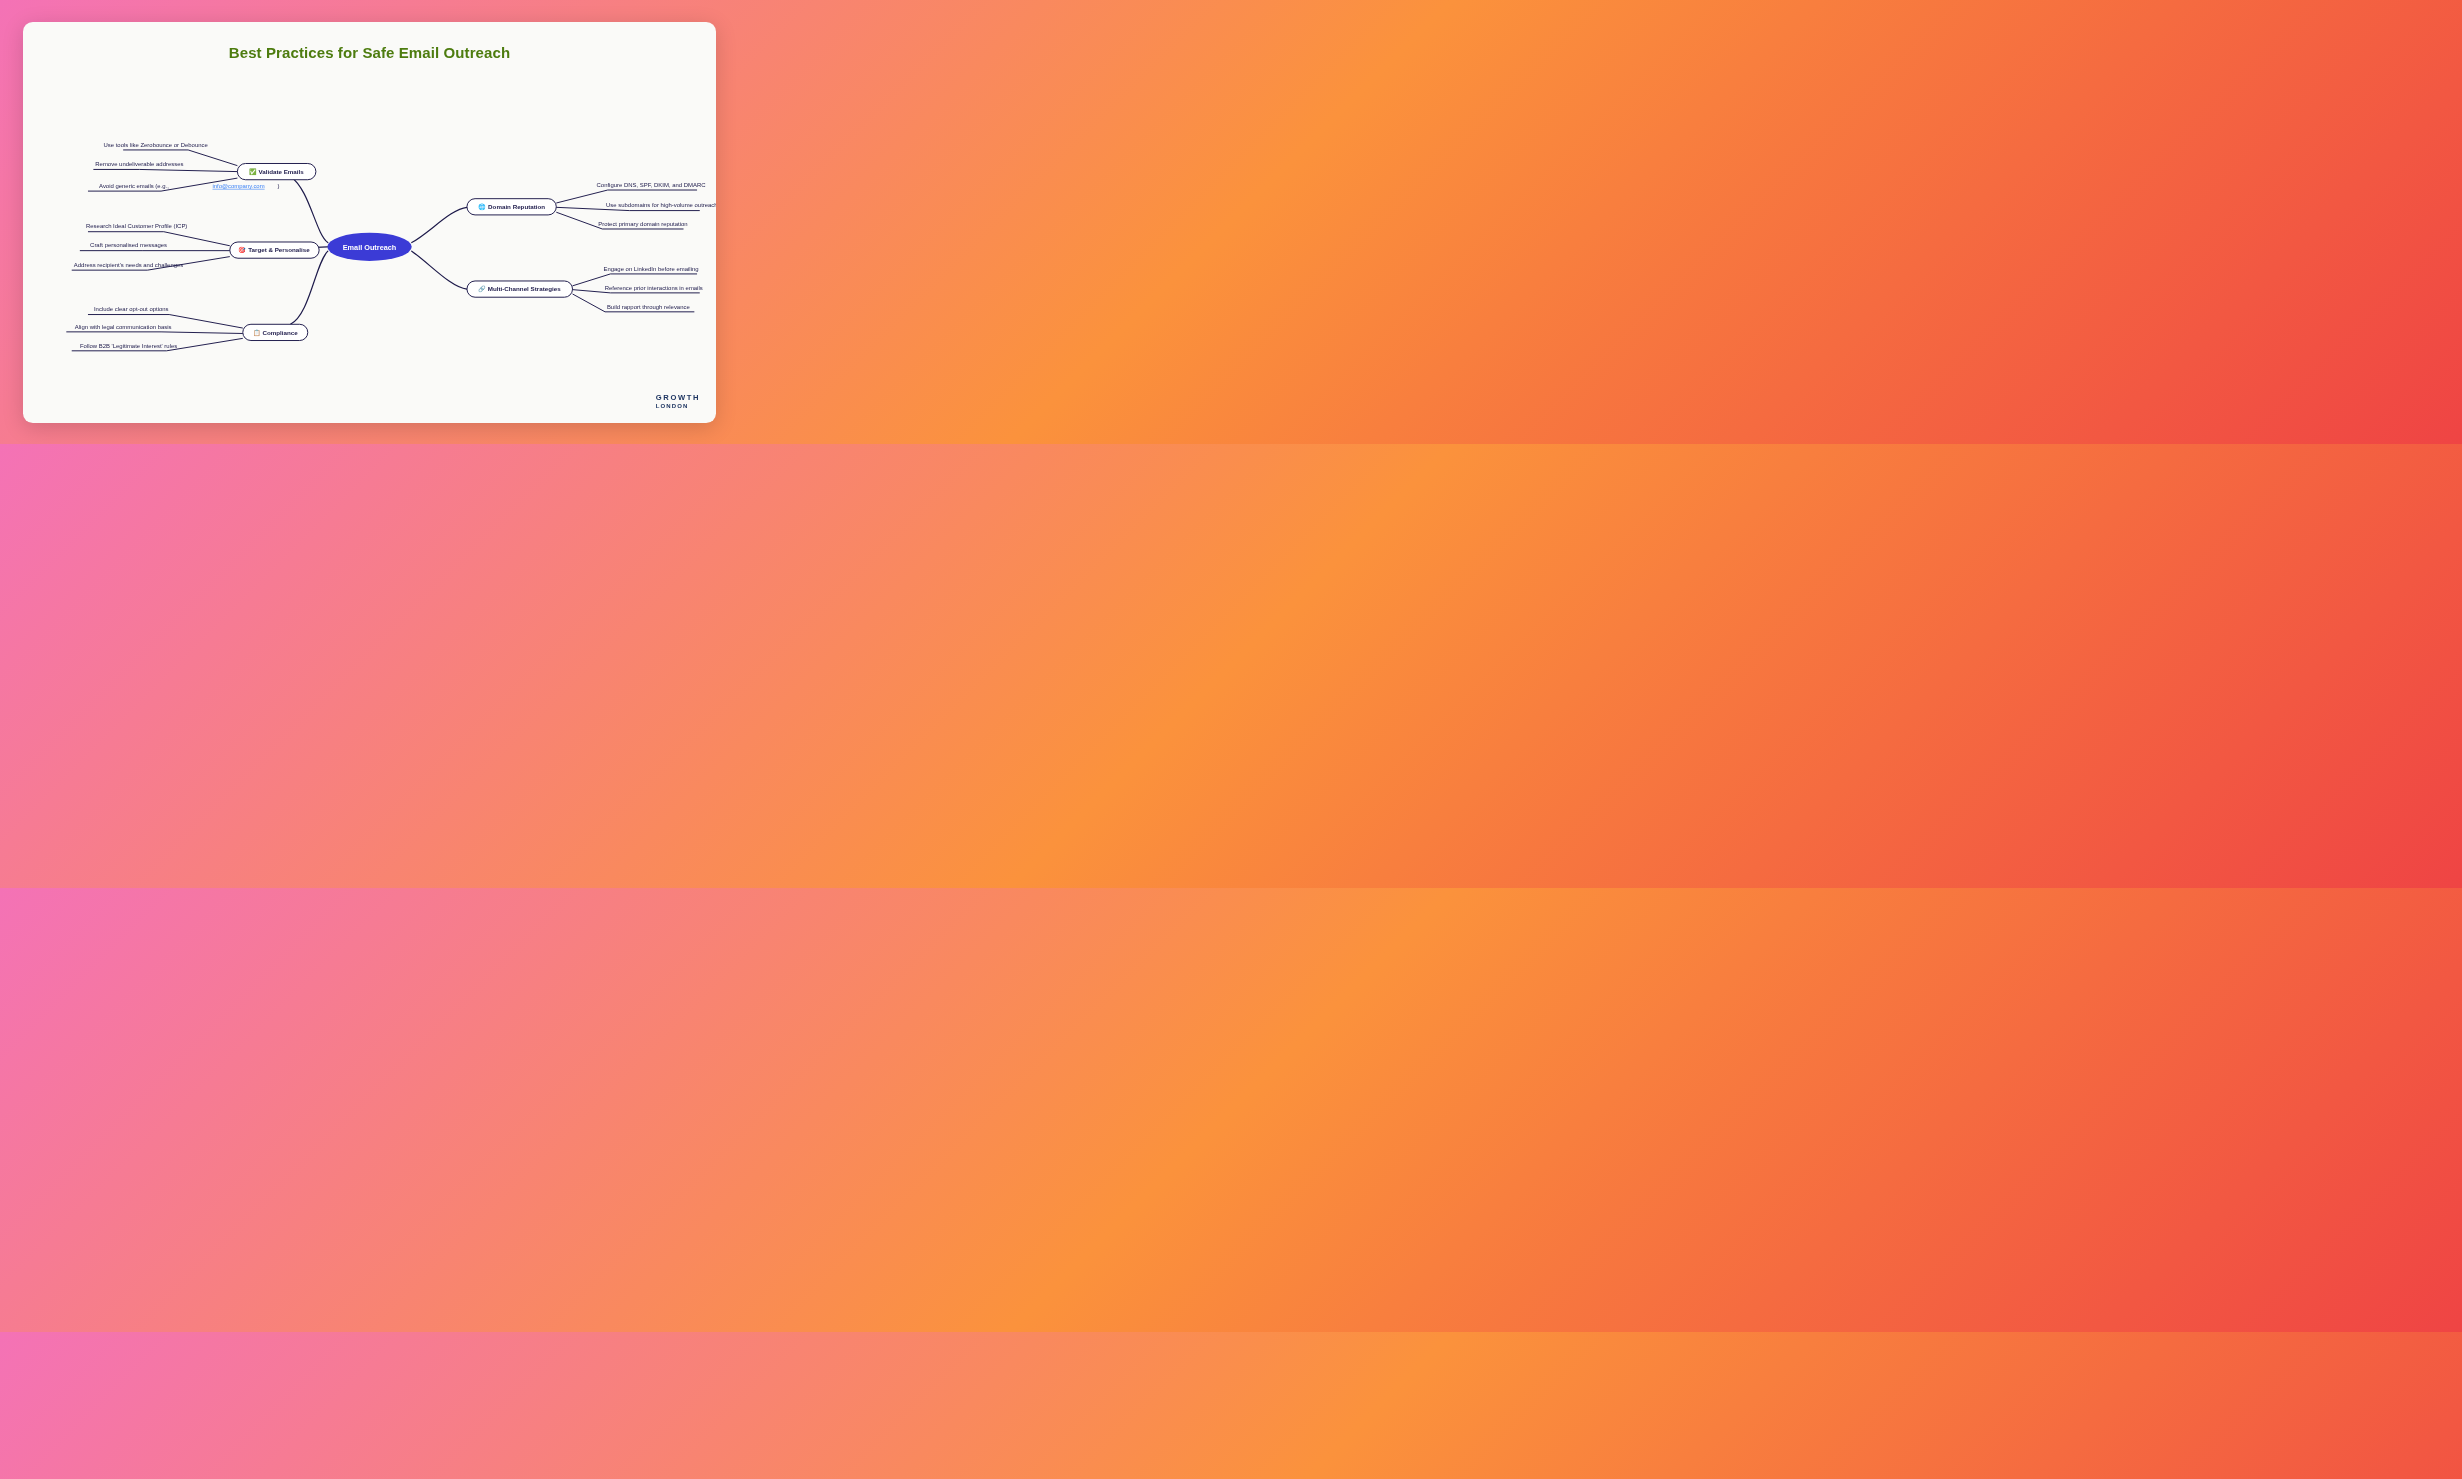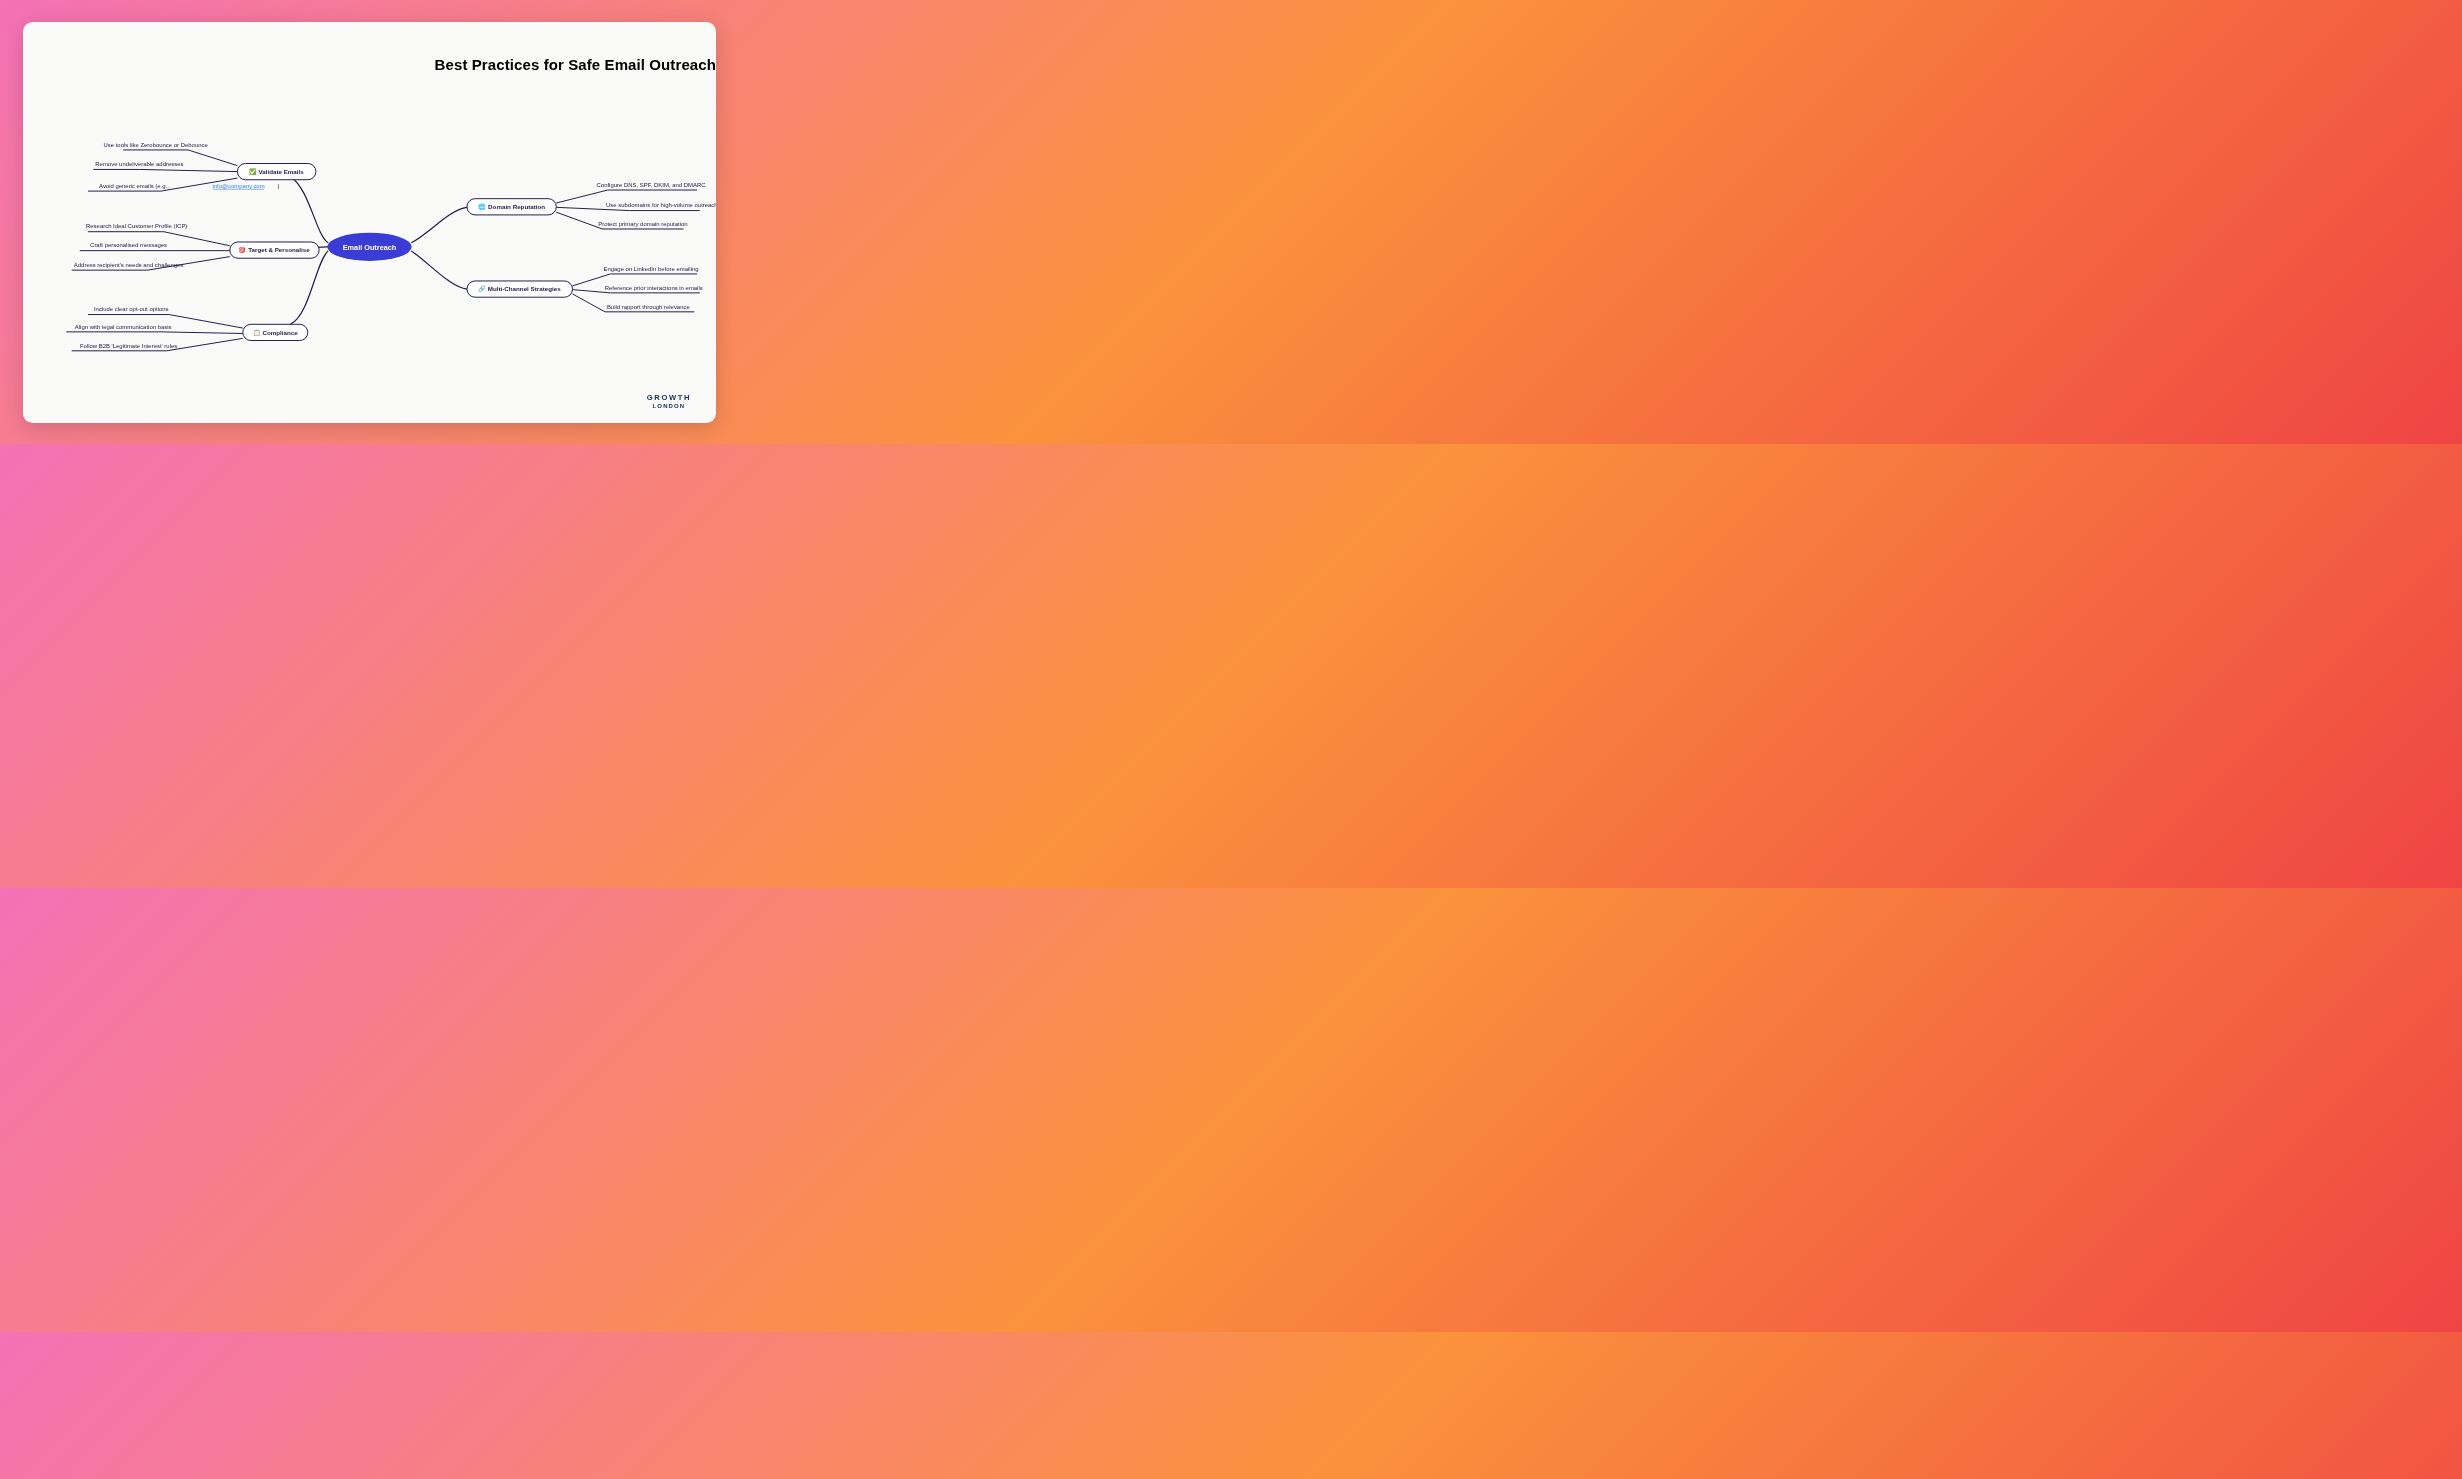--- a/index.html
+++ b/index.html
@@ -18,39 +18,38 @@
       background: #fafaf8;
       border-radius: 9.8px;
       width: 693px;
       height: 401px;
       position: relative;
       overflow: hidden;
       box-shadow: 0 4.3px 21.7px rgba(0,0,0,0.15);
     }
 
     .title {
-      text-align: right;
+      text-align: center;
       font-size: 15px;
       font-weight: 800;
-      color: #000000;
-      padding-top: 34px;
+      color: #4d7c0f;
+      padding-top: 22px;
       letter-spacing: 0.1px;
     }
 
     svg.mindmap {
       position: absolute;
       top: 0; left: 0;
       width: 100%; height: 100%;
     }
 
     .brand {
       position: absolute;
       bottom: 12px;
-      right: 25px;
-      text-align: center;
+      right: 16px;
       font-size: 6px;
       font-weight: 900;
       color: #1d3461;
       letter-spacing: 1.1px;
       line-height: 1.3;
       margin-top: 29px;
     }
     .brand span {
       display: block;
     }

